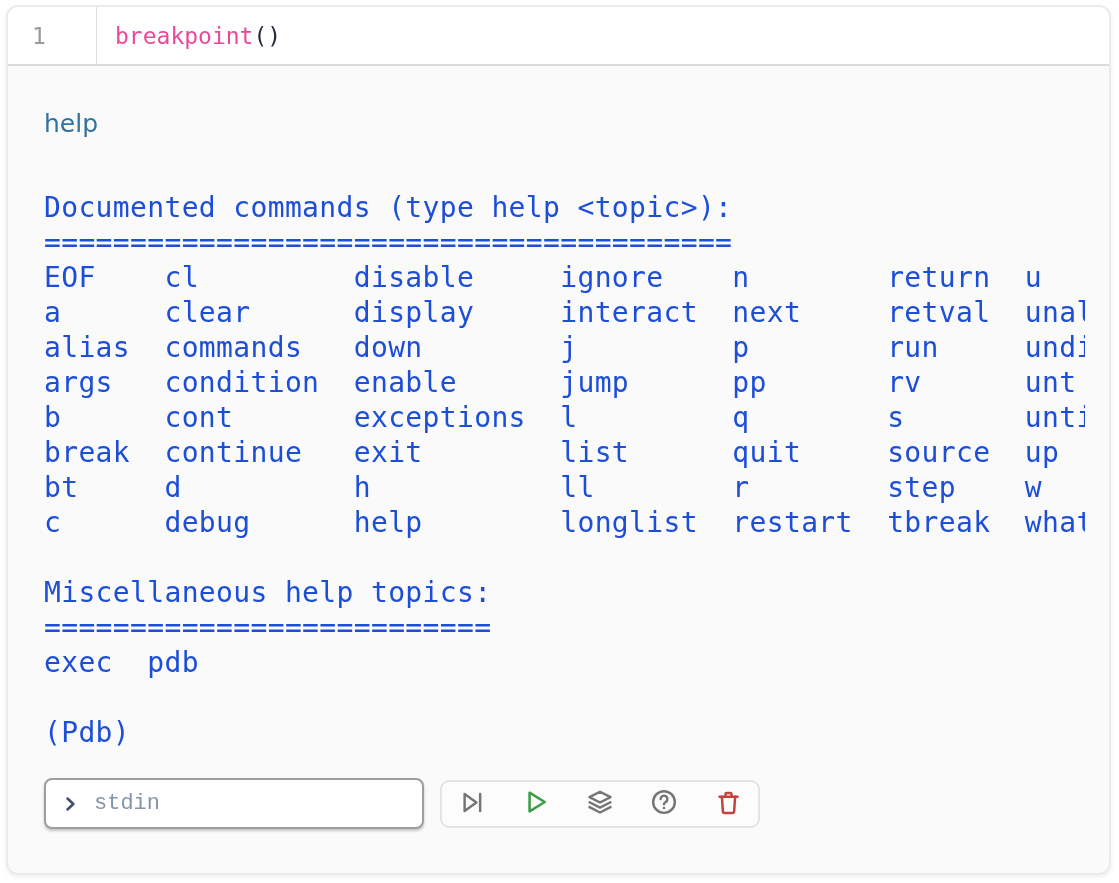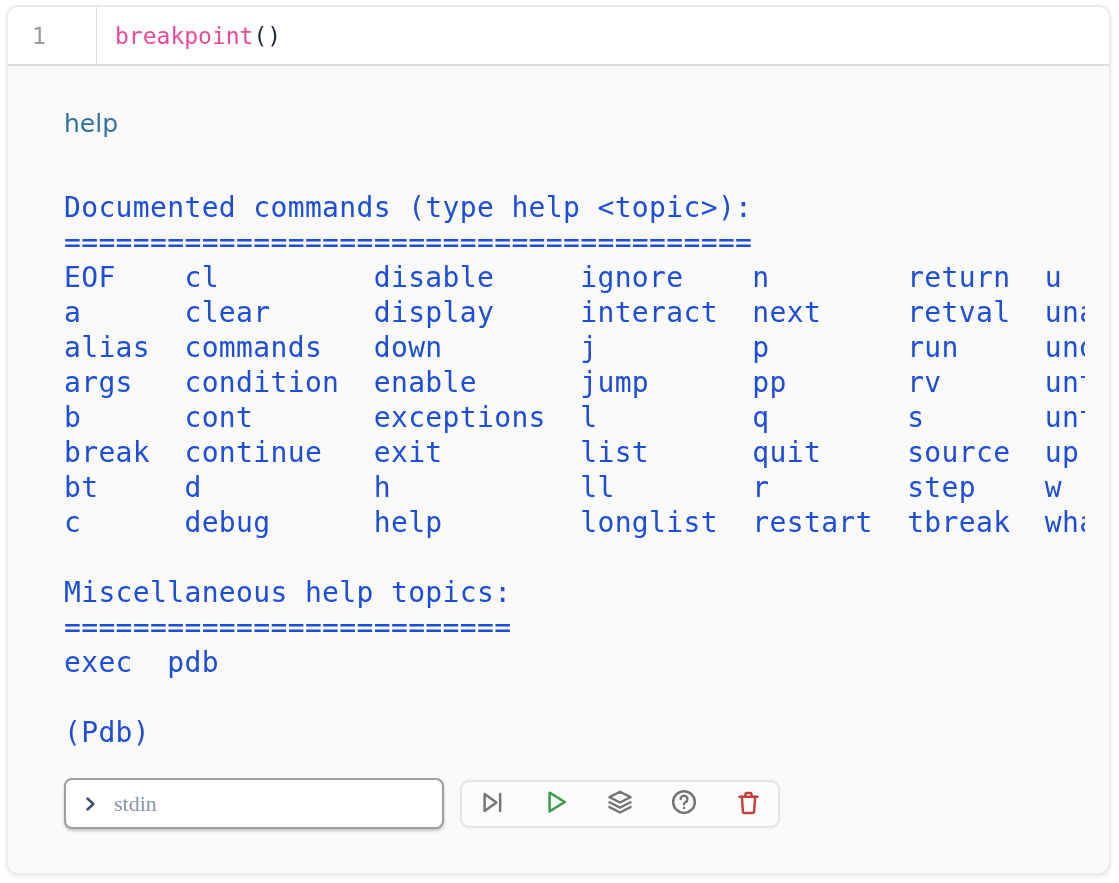--- a/index.html
+++ b/index.html
@@ -44,21 +44,21 @@
   .code-line {
     display: flex;
     align-items: center;
     padding-left: 18px;
     white-space: pre;
   }
   .tok-builtin { color: #ec4899; }
   .tok-punct   { color: #20293b; }
   
   .output {
-    padding: 42px 24px 0 56px;
+    padding: 42px 24px 0 36px;
   }
   .echo {
     font-family: "DejaVu Sans", "Liberation Sans", sans-serif;
     font-size: 25px;
     color: #31729f;
     line-height: 32px;
   }
   .console {
     margin: 50px 0 0 0;
     font-family: "DejaVu Sans Mono", "Liberation Mono", monospace;
@@ -88,21 +88,21 @@
     align-items: center;
     padding: 0 12px 0 14px;
     gap: 12px;
   }
   .stdin-box .chevron { display: flex; align-items: center; flex: 0 0 auto; }
   .stdin-box input {
     border: none;
     outline: none;
     background: transparent;
     width: 100%;
-    font-family: Liberation Serif, serif;
+    font-family: Liberation Mono, monospace;
     font-size: 22px;
     color: #1d4ed8;
   }
   .stdin-box input::placeholder { color: #8694a9; opacity: 1; }
   .toolbar {
     box-sizing: border-box;
     width: 320px;
     height: 48px;
     border: 2px solid #e4e4e7;
     border-radius: 9px;

